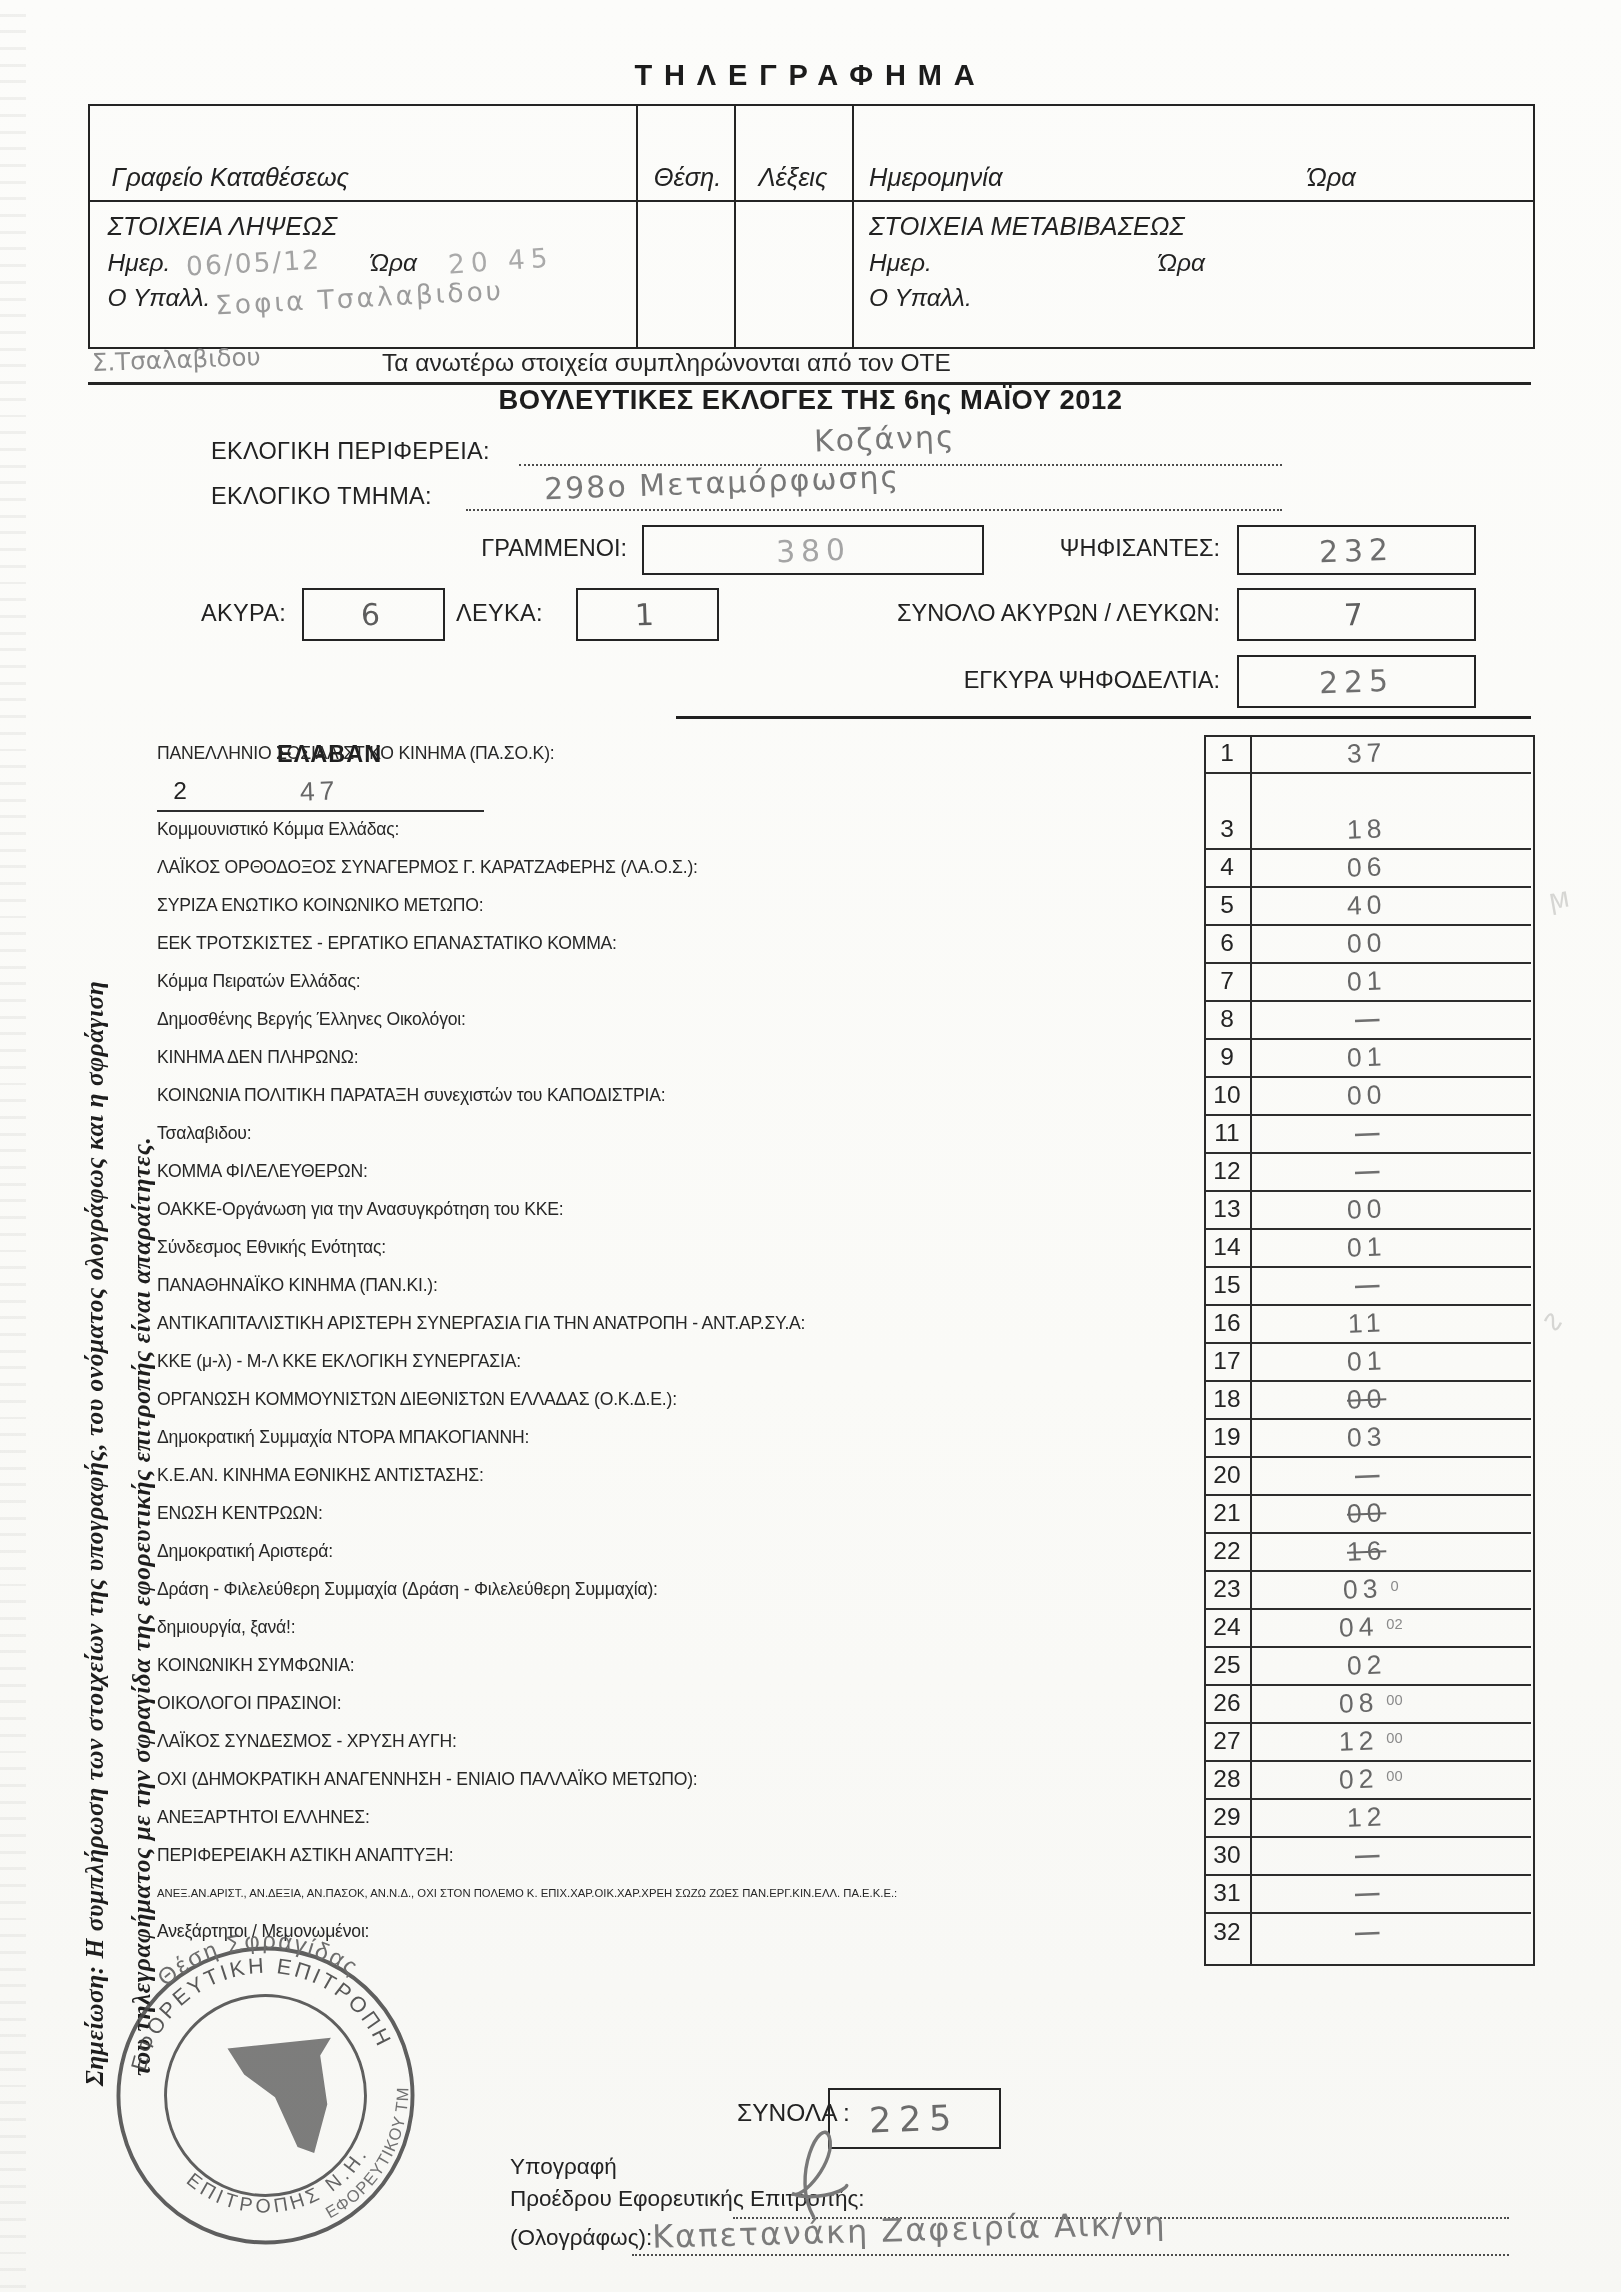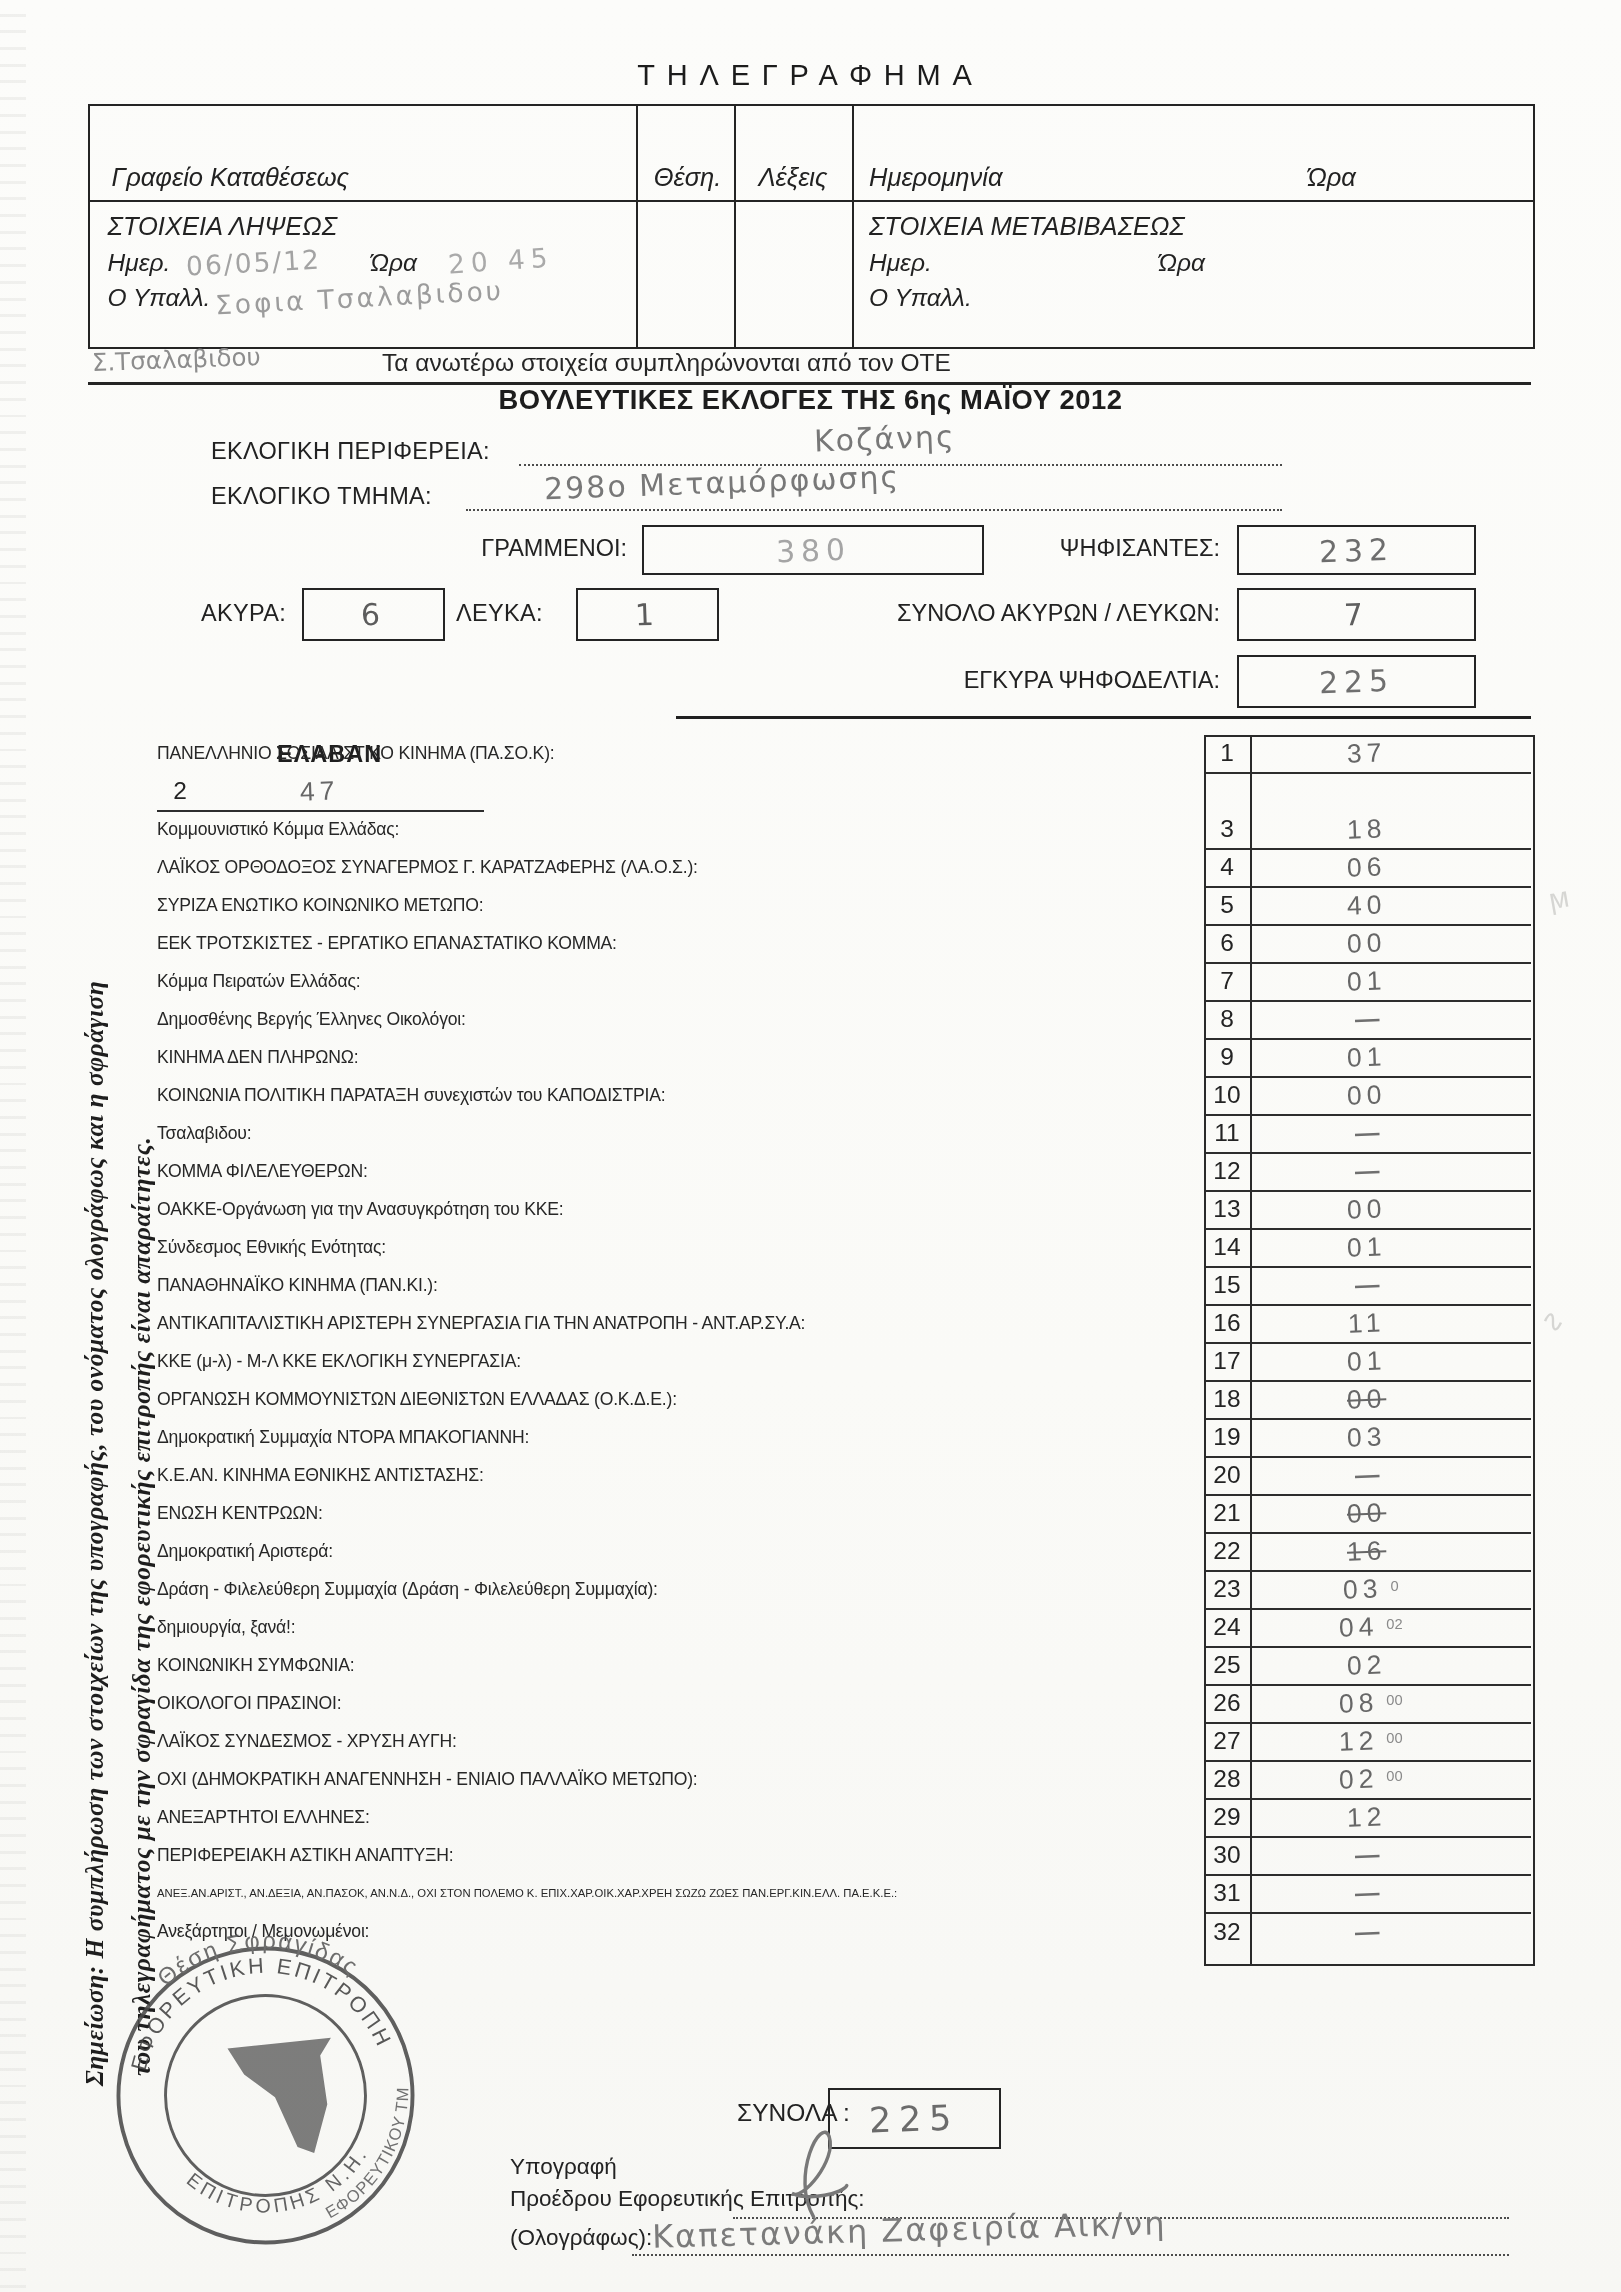--- a/index.html
+++ b/index.html
@@ -5,21 +5,21 @@
   html,body{margin:0;padding:0;background:#e8e8e6;}
   .page{position:relative;width:1621px;height:2293px;margin:0 auto;
         background:linear-gradient(180deg,#fcfcfa 0%,#fafaf7 60%,#f7f7f4 100%);
         font-family:"Liberation Sans",sans-serif;color:#222;overflow:hidden;}
   .abs{position:absolute;}
   .edge-noise{left:0;top:0;bottom:0;width:25.5px;
         background:repeating-linear-gradient(180deg,transparent 0 13.7px,#d9d9d6 13.7px 16.7px);
         opacity:.35;}
   .hand{font-family:"DejaVu Sans",sans-serif;color:#6e6e6e;}
   
-  .main-title{left:0;right:0;top:59px;text-align:center;font-weight:normal;font-size:29px;letter-spacing:11.8px;color:#1c1c1c;}
+  .main-title{left:0;right:0;top:59px;text-align:center;font-weight:bold;font-size:29px;letter-spacing:11.8px;color:#1c1c1c;}
   .tg{left:88px;top:104px;width:1443px;height:241px;border:2.9px solid #242424;}
   .tg-vline{position:absolute;top:0;bottom:0;border-left:2px solid #242424;}
   .tg-hline{position:absolute;left:0;right:0;top:94px;border-top:2px solid #242424;}
   .tg-h{font-style:italic;font-size:25.5px;color:#222;}
   .tg-sec{font-style:italic;font-size:25.5px;color:#222;}
   .tg-lab{font-style:italic;font-size:24.5px;color:#222;}
   .ote{left:88px;top:345px;width:1443px;height:37px;border-bottom:3.9px solid #242424;}
   .ote-text{position:absolute;left:294px;top:3.9px;font-size:24.5px;color:#262626;}
   .ote-hand{position:absolute;left:3.9px;top:0px;font-size:24.5px;color:#8d8d8d;transform:rotate(-2deg);}
   

